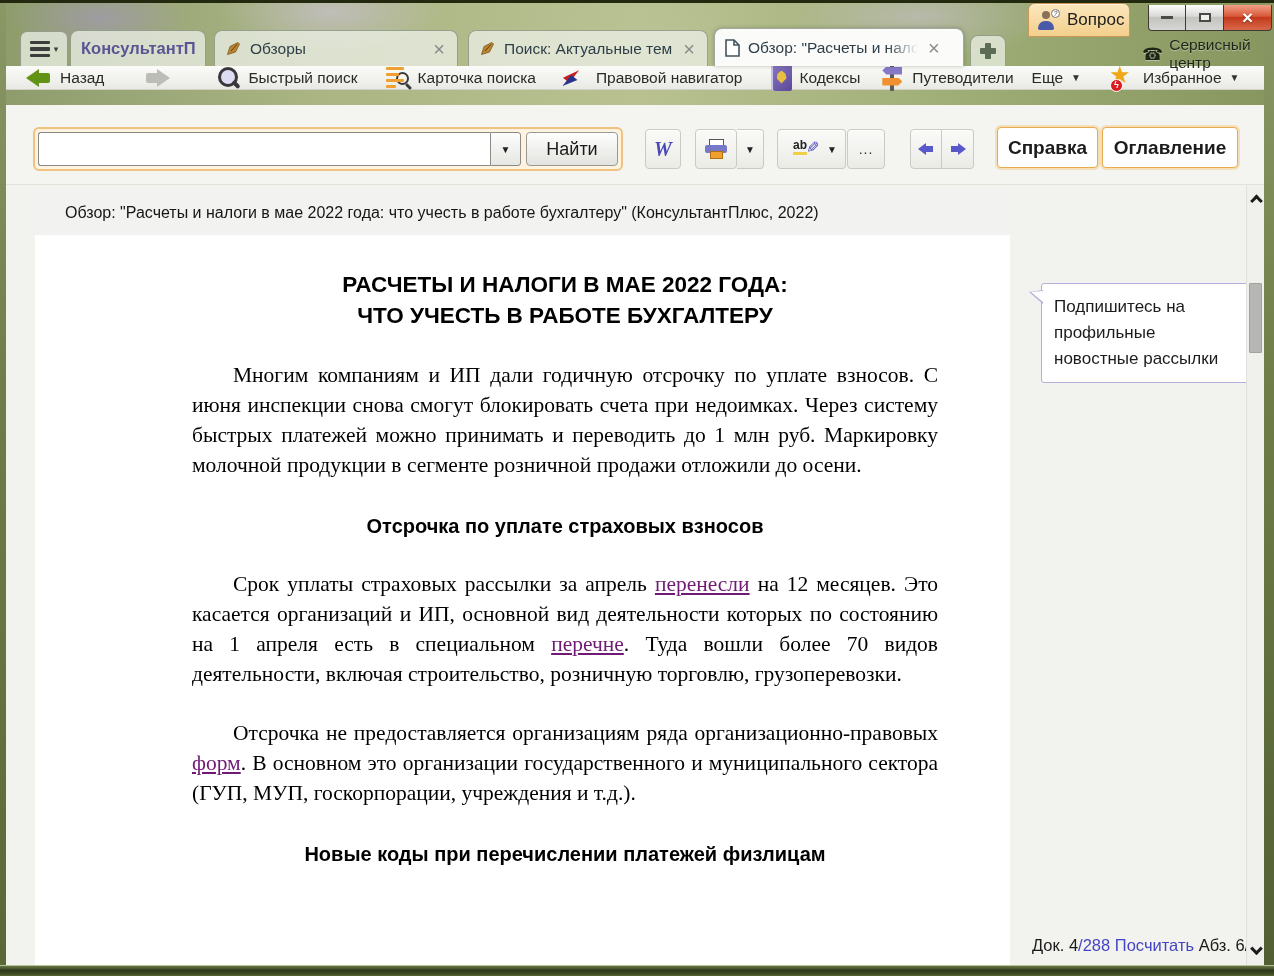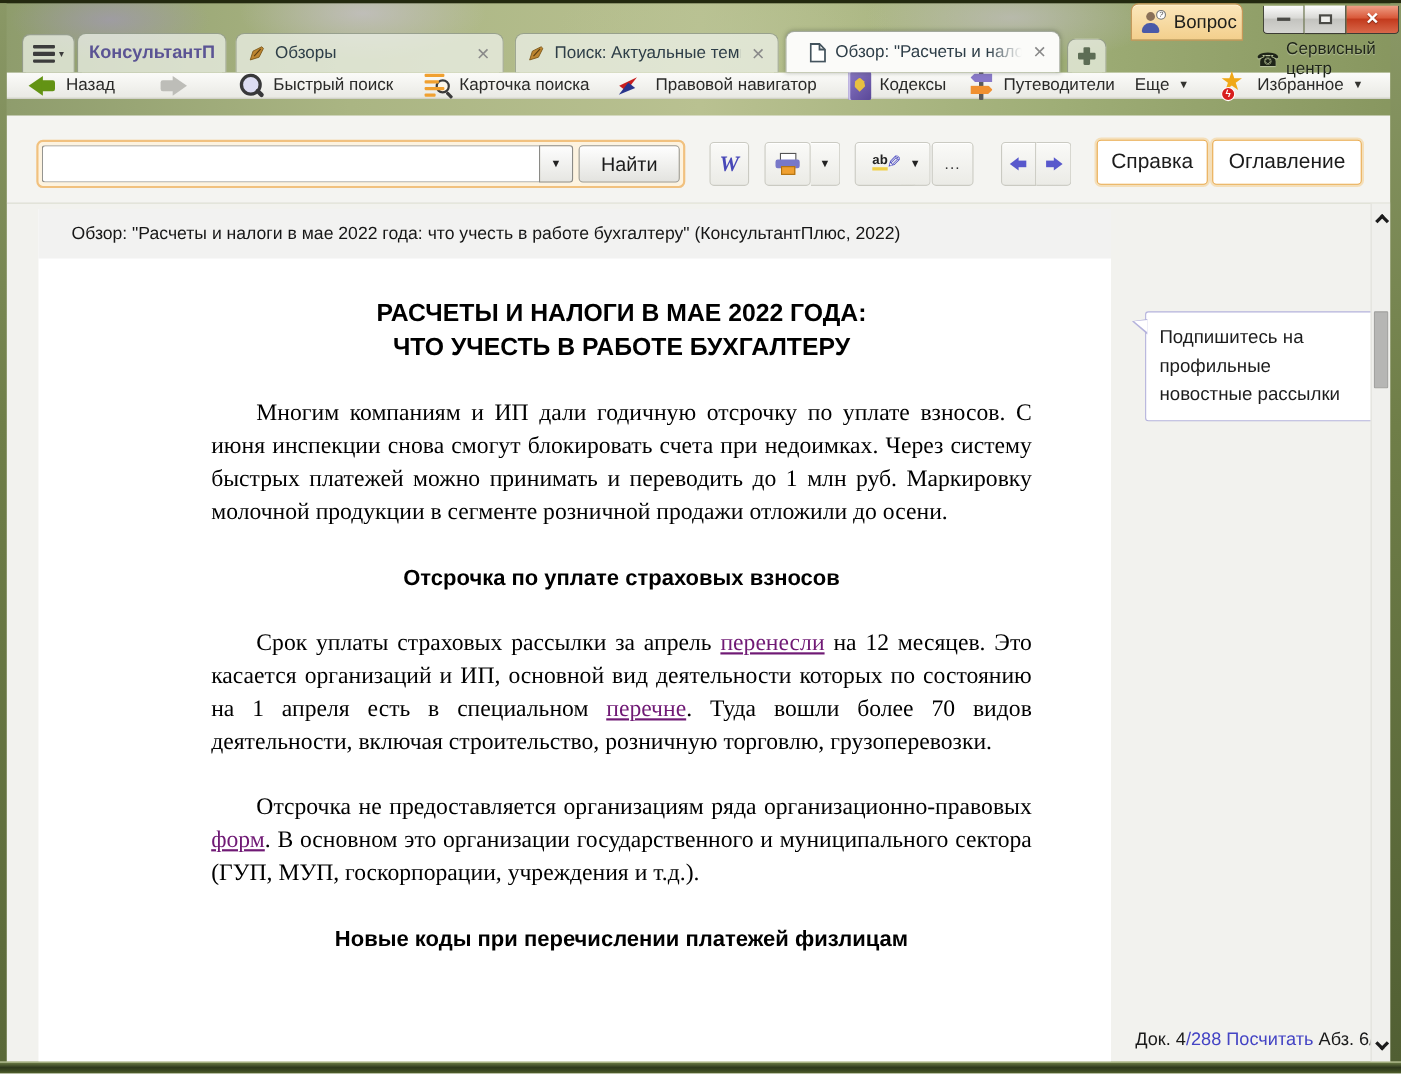--- a/index.html
+++ b/index.html
@@ -52,21 +52,21 @@
   
   .tabbar { position:absolute; left:6px; top:28px; width:1258px; height:38px; z-index:10; }
   .menu-btn { position:absolute; left:14px; bottom:0; width:48px; height:35px; border:1px solid rgba(105,115,95,.6); border-bottom:none;
     border-radius:7px 7px 0 0; background:rgba(240,244,236,.72); display:flex; align-items:center; justify-content:center; gap:4px; }
   .bars { display:flex; flex-direction:column; gap:3px; }
   .bars span { width:20px; height:3.5px; background:#3c3c3c; border-radius:1px; }
   .menu-caret { font-size:9px; color:#3c3c3c; }
 
   .tab { position:absolute; bottom:0; height:36px; border:1px solid rgba(105,115,95,.6); border-bottom:none; border-radius:8px 8px 0 0;
     background:rgba(238,242,233,.74); display:flex; align-items:center; padding:0 10px; gap:8px;
-    font-size:15.5px; color:#2e3e48;justify-content:flex-end; }
+    font-size:15.5px; color:#2e3e48; }
   .tab.brand { left:64px; width:136px; justify-content:center; font-weight:bold; color:#5b5494; font-size:16.5px; }
   .tab.t1 { left:208px; width:244px; }
   .tab.t2 { left:462px; width:240px; }
   .tab.active { left:708px; width:250px; height:38px; background:#fbfbf9; z-index:12; box-shadow:0 0 4px rgba(60,70,50,.35); }
   .tab-label { white-space:nowrap; overflow:hidden; flex:1; }
   .tab.active .tab-label { max-width:170px;
     -webkit-mask-image:linear-gradient(90deg,#000 82%,transparent); mask-image:linear-gradient(90deg,#000 82%,transparent); }
   .tab-close { font-size:20px; color:#8a8a8a; line-height:1; padding:0 2px; }
   .pen-icon svg, .page-icon svg { display:block; }
   .newtab-btn { position:absolute; left:964px; bottom:0; width:36px; height:31px; border:1px solid rgba(105,115,95,.6); border-bottom:none;
@@ -148,21 +148,21 @@
   .btn-prev { left:904px; width:32px; border-radius:4px 0 0 4px; }
   .btn-next { left:936px; width:32px; border-left:none; border-radius:0 4px 4px 0; }
   .mini-arrow-l { position:relative; width:16px; height:12px; }
   .mini-arrow-l::before { content:""; position:absolute; left:0; top:0; border-top:6px solid transparent; border-bottom:6px solid transparent; border-right:8px solid #5858cc; }
   .mini-arrow-l::after { content:""; position:absolute; left:7px; top:3px; width:8px; height:6px; background:#5858cc; }
   .mini-arrow-r { position:relative; width:16px; height:12px; }
   .mini-arrow-r::before { content:""; position:absolute; right:0; top:0; border-top:6px solid transparent; border-bottom:6px solid transparent; border-left:8px solid #5858cc; }
   .mini-arrow-r::after { content:""; position:absolute; left:1px; top:3px; width:8px; height:6px; background:#5858cc; }
   .outline-btn { position:absolute; top:22px; height:41px; background:#fff; border:1.5px solid #e9aa4e; border-radius:4px;
     font-size:19px; color:#1c1c1c; font-family:"Liberation Sans",sans-serif; display:flex; align-items:center; justify-content:center;
-    box-shadow:0 0 0 2px rgba(244,205,140,.55); }
+    box-shadow:0 0 0 2px rgba(244,205,140,.55);font-weight:bold; }
   .btn-help { left:991px; width:101px; }
   .btn-toc { left:1096px; width:136px; }
 
   
   .main { position:absolute; left:6px; top:185px; width:1258px; height:780px; background:#f2f2ee; }
   .doc-panel { position:absolute; left:29px; top:5px; width:975px; height:775px; background:#fff; }
   .doc-header { height:45px; background:#f2f2f1; display:flex; align-items:center; padding-left:30px;
     font-size:16px; color:#161616; }
   .doc-body { padding:34px 72px 0 157px; color:#000; }
   .doc-title { font-family:"Liberation Sans",sans-serif; font-weight:bold; font-size:22.5px; line-height:31px; text-align:center; }

